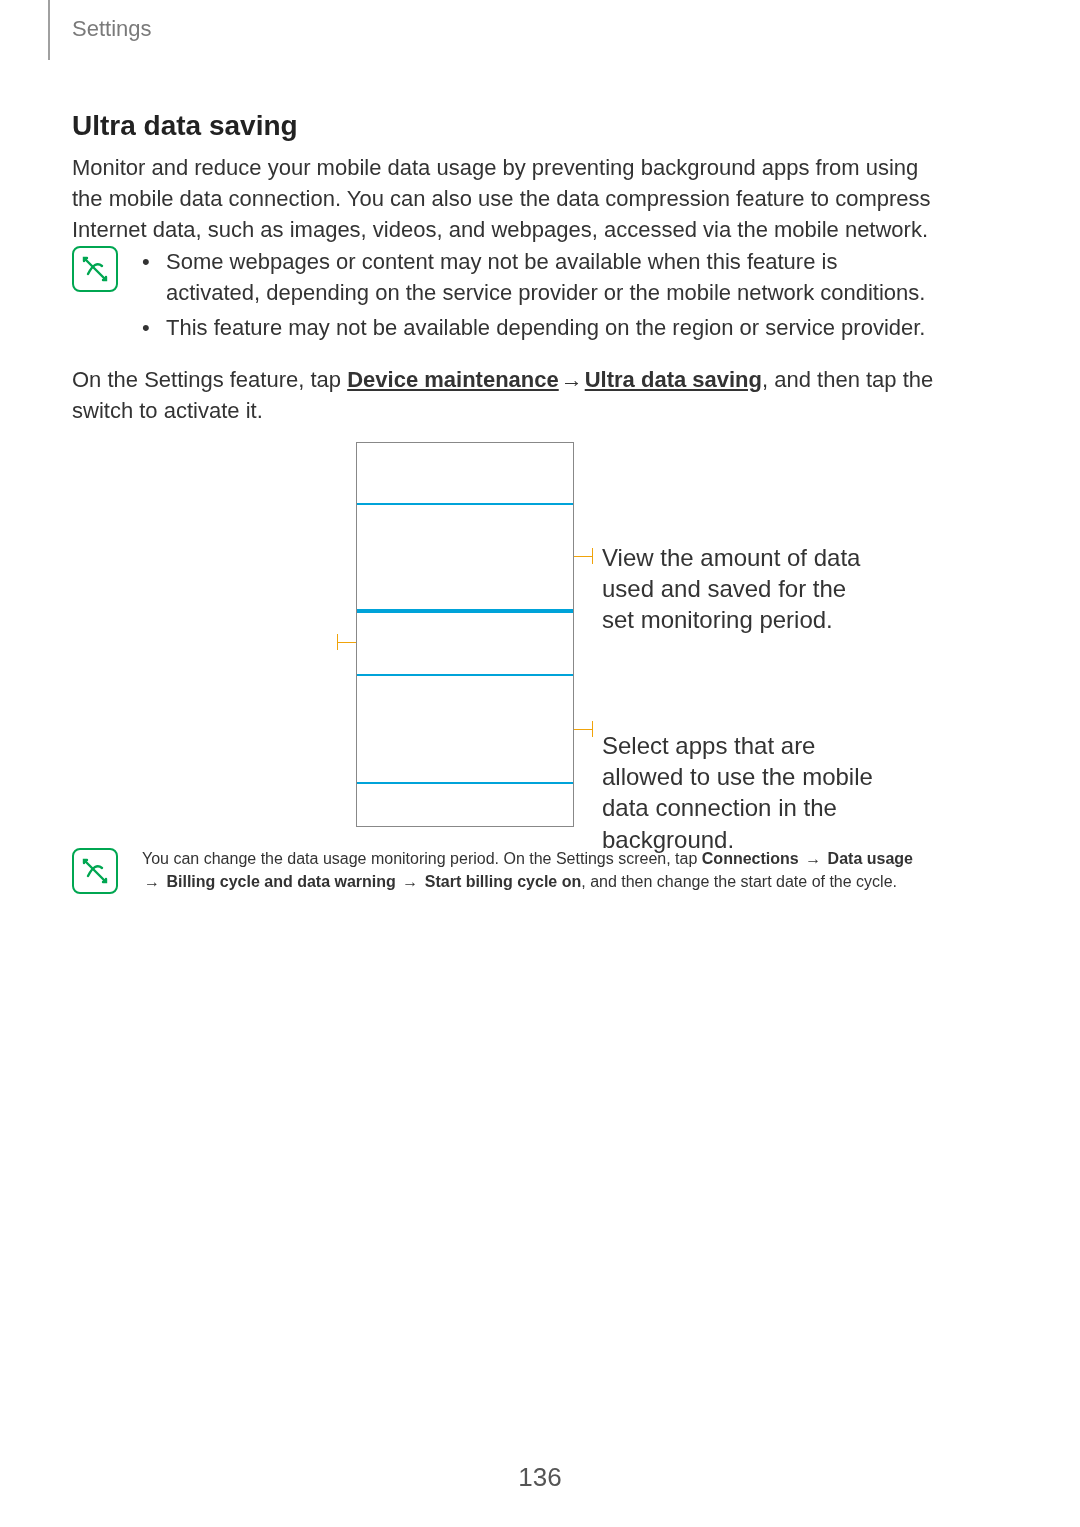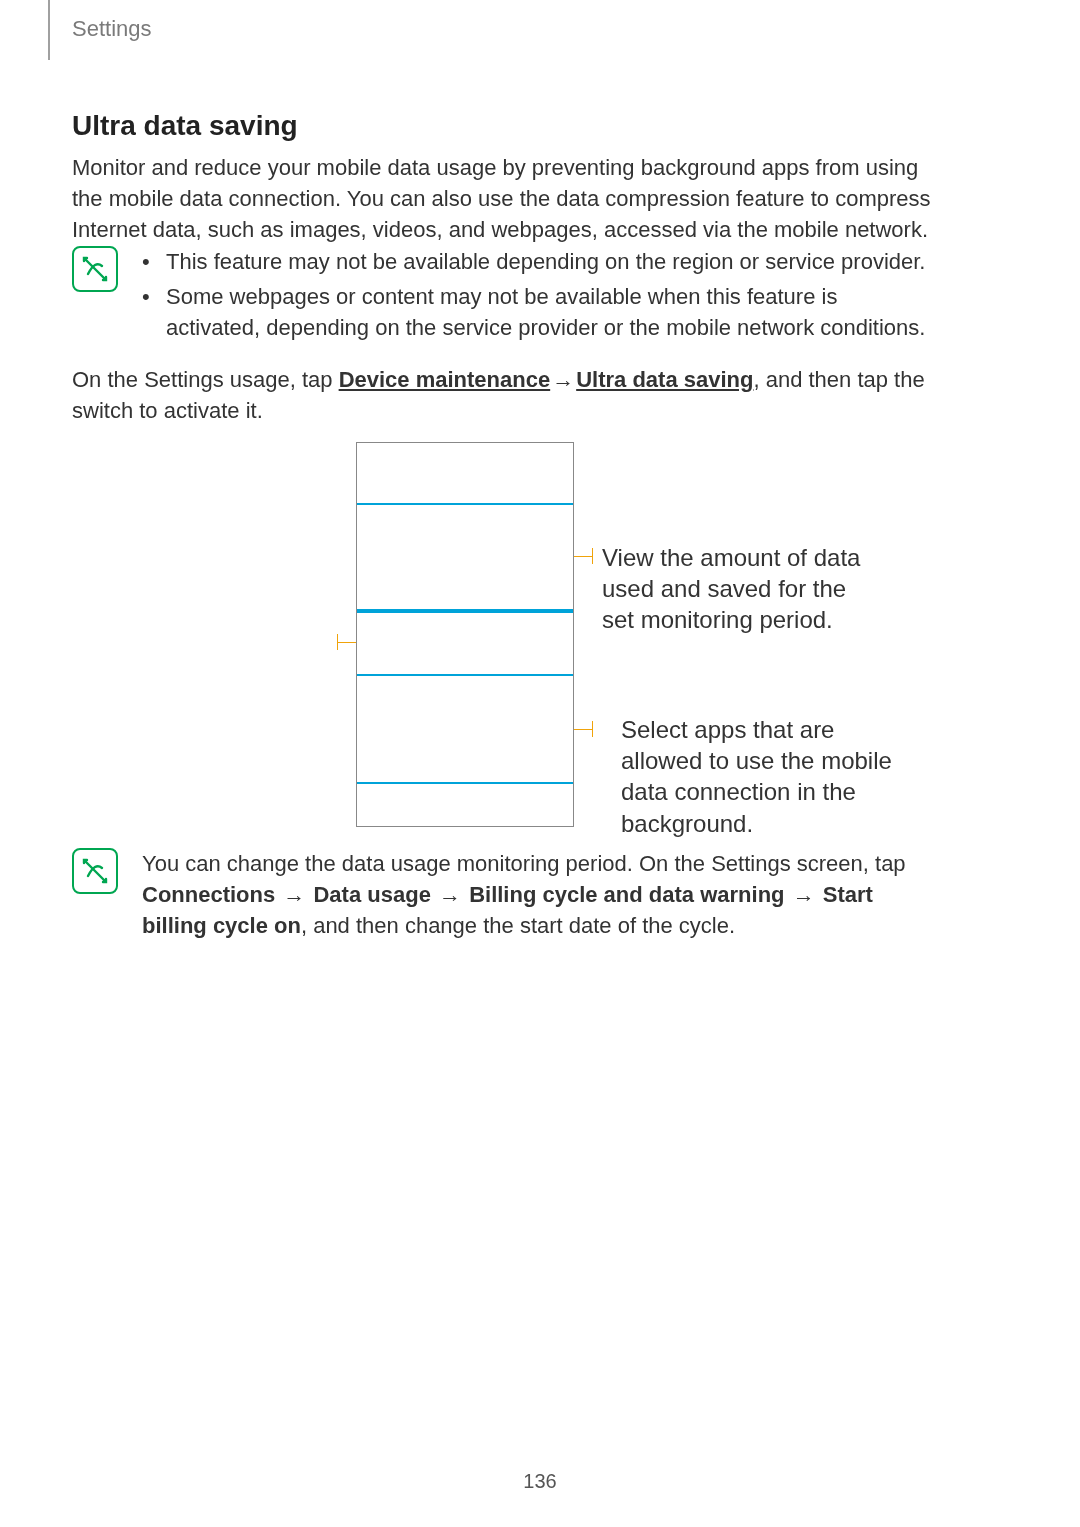--- a/index.html
+++ b/index.html
@@ -153,33 +153,33 @@
     position: absolute;
     left: 72px;
     top: 848px;
     width: 870px;
     display: flex;
     align-items: flex-start;
   }
   .note2-text {
     margin-left: 24px;
     width: 790px;
-    font-size: 22px;
+    font-size: 16px;
     line-height: 1.42;
     color: #333;
   }
   .note2-text b { font-weight: bold; }
 
   .page-number {
     position: absolute;
     left: 0;
     right: 0;
     bottom: 34px;
     text-align: center;
-    font-size: 20px;
+    font-size: 26px;
     color: #555;
   }
 </style>
 </head>
 <body>
 
 <div class="page">
 
   <div class="header-rule"></div>
   <div class="header-label">Settings</div>
@@ -190,47 +190,47 @@
 
   <div class="note-row note1">
     <div class="note-body">
       <div class="note-icon">
         <svg width="30" height="30" viewBox="0 0 30 30">
           <path d="M4 4 L26 26 M4 7 L4 4 L7 4 M23 26 L26 26 L26 23" stroke="#00a651" stroke-width="2.4" fill="none" stroke-linecap="round"></path>
           <path d="M8 20 Q15 6 22 12" stroke="#00a651" stroke-width="2.4" fill="none" stroke-linecap="round"></path>
         </svg>
       </div>
       <ul class="note-list">
+        <li>Some webpages or content may not be available when this feature is activated, depending on the service provider or the mobile network conditions.</li>
         <li>This feature may not be available depending on the region or service provider.</li>
-        <li>Some webpages or content may not be available when this feature is activated, depending on the service provider or the mobile network conditions.</li>
       </ul>
     </div>
   </div>
 
   <div class="path-para">
-    <span>On the Settings usage, tap </span><b>Device maintenance</b><span class="arrow">→</span><b>Ultra data saving</b><span>, and then tap the switch to activate it.</span>
+    <span>On the Settings feature, tap </span><b>Device maintenance</b><span class="arrow">→</span><b>Ultra data saving</b><span>, and then tap the switch to activate it.</span>
   </div>
 
   <div class="diag">
     <div class="phone">
       <div class="panel panel-top"></div>
       <div class="panel panel-mid"></div>
       <div class="panel panel-bot"></div>
     </div>
 
     <div class="leader" style="left:502px; top:114px; width:18px;"></div>
     <div class="tick" style="left:520px; top:106px; height:16px;"></div>
     <div class="callout" style="left:530px; top:100px; width:270px;">View the amount of data used and saved for the set monitoring period.</div>
 
     <div class="leader" style="left:266px; top:200px; width:18px;"></div>
     <div class="tick" style="left:265px; top:192px; height:16px;"></div>
 
     <div class="leader" style="left:502px; top:287px; width:18px;"></div>
     <div class="tick" style="left:520px; top:279px; height:16px;"></div>
-    <div class="callout" style="left:530px; top:272px; width:280px;margin-left:19px;">Select apps that are allowed to use the mobile data connection in the background.</div>
+    <div class="callout" style="left:530px; top:288px; width:280px;">Select apps that are allowed to use the mobile data connection in the background.</div>
   </div>
 
   <div class="note2-wrap">
     <div class="note-icon">
       <svg width="30" height="30" viewBox="0 0 30 30">
         <path d="M4 4 L26 26 M4 7 L4 4 L7 4 M23 26 L26 26 L26 23" stroke="#00a651" stroke-width="2.4" fill="none" stroke-linecap="round"></path>
         <path d="M8 20 Q15 6 22 12" stroke="#00a651" stroke-width="2.4" fill="none" stroke-linecap="round"></path>
       </svg>
     </div>
     <div class="note2-text">

